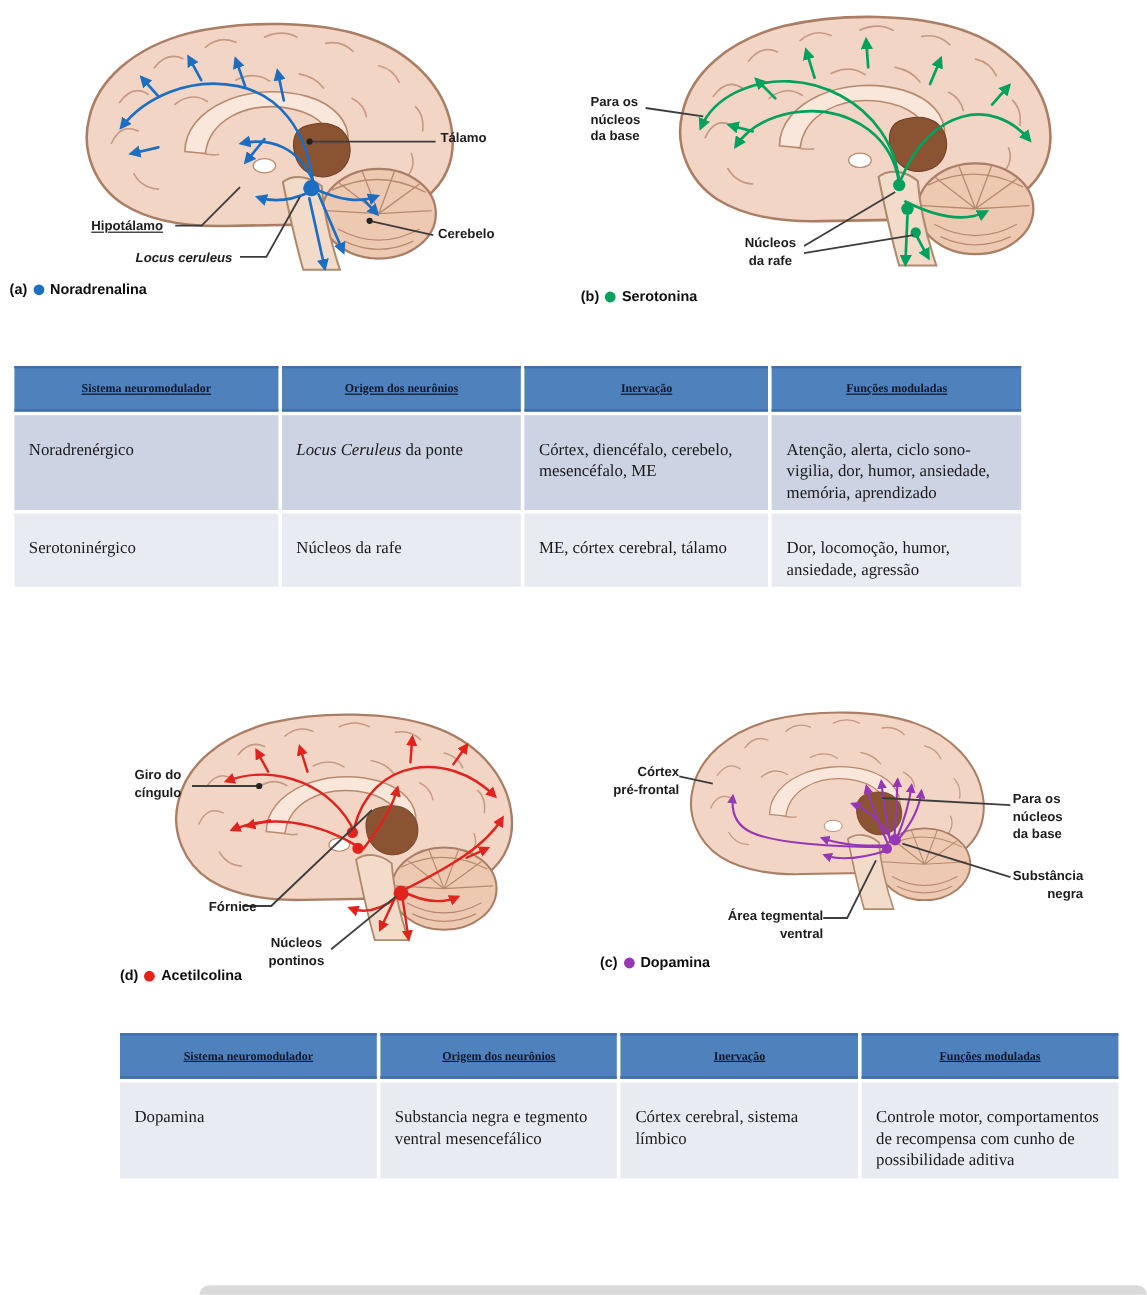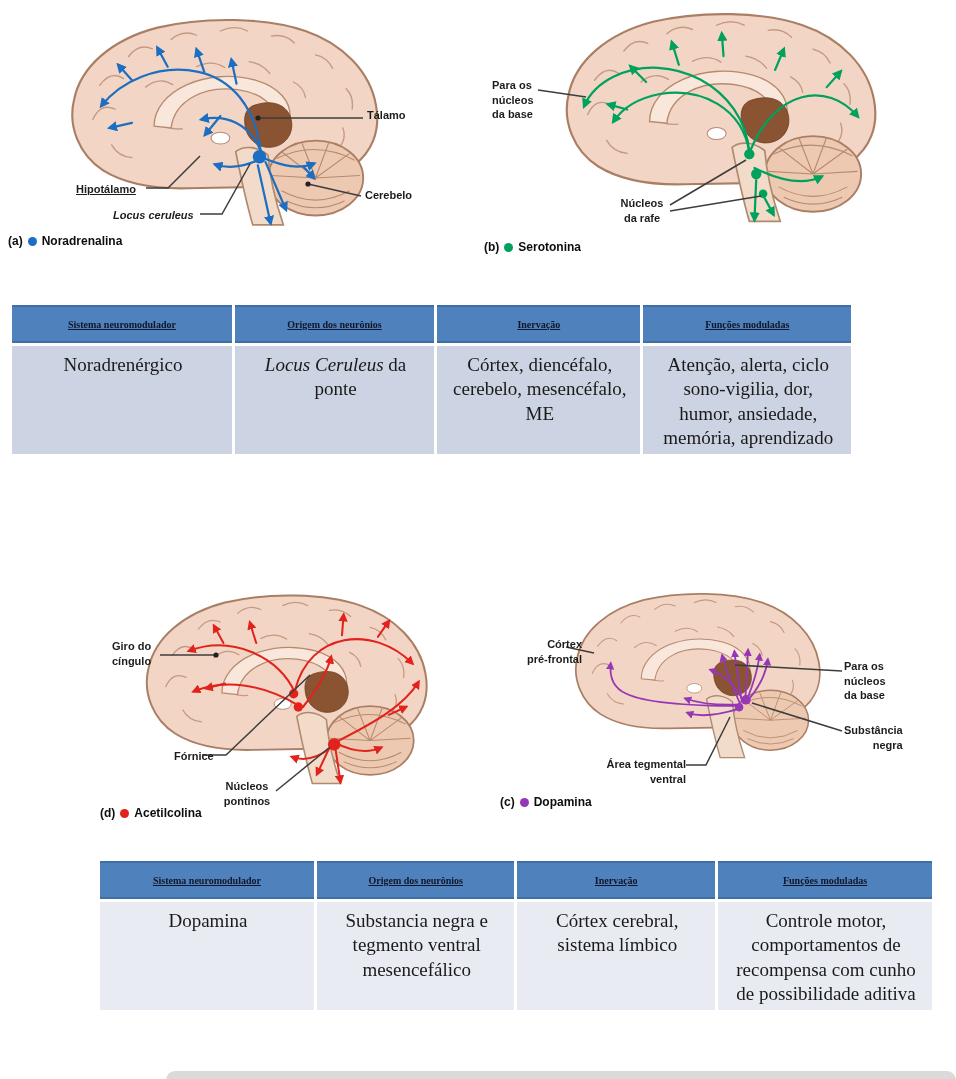--- a/index.html
+++ b/index.html
@@ -30,34 +30,34 @@
   .lb-rafe{left:133px;top:196px;width:58px;text-align:center;}
   .ca-b{left:4px;top:240px;}
   
   .fig-d{left:30px;top:575px;width:450px;height:248px;}
   .ld-giro{left:82px;top:64px;}
   .ld-fornice{left:132px;top:174px;margin-left:12px;}
   .ld-pontinos{left:186px;top:204px;width:62px;text-align:center;}
   .ca-d{left:70px;top:231px;}
   
   .fig-c{left:480px;top:575px;width:476px;height:248px;}
-  .lc-cortex{left:24px;top:62px;width:78px;text-align:right;}
+  .lc-cortex{left:8px;top:62px;width:78px;text-align:right;}
   .lc-para{left:364px;top:84px;}
   .lc-substancia{left:364px;top:148px;text-align:right;}
   .lc-area{left:118px;top:182px;width:88px;text-align:right;}
   .ca-c{left:20px;top:220px;}
 
   
   table.ntab{position:absolute;border-collapse:separate;border-spacing:3px;
              table-layout:fixed;font-family:"Liberation Serif",serif;}
   table.ntab th{background:#4f81bd;color:#0f172a;font-weight:bold;font-size:10px;
                 text-align:center;vertical-align:middle;padding:2px 4px;
                 border-top:2px solid #3f6ea9;border-bottom:2px solid #3f6ea9;text-decoration:underline;}
-  table.ntab td{font-size:19px;color:#1a1a1a;vertical-align:top;text-align:center;
-                padding:7px 10px 4px 12px;line-height:1.28;}
+  table.ntab td{font-size:14px;color:#1a1a1a;vertical-align:top;text-align:left;
+                padding:21px 10px 4px 12px;line-height:1.28;}
   table.ntab tr.r1 td{background:#ccd3e2;}
   table.ntab tr.r2 td{background:#e9ebf3;}
   table.ntab .ital{font-style:italic;}
   .tab1{left:9px;top:302px;width:845px;}
   .tab2{left:97px;top:858px;width:838px;}
 
   
   .bottom-bar{position:absolute;left:166px;top:1071px;width:790px;height:10px;
               background:#dadada;border-radius:9px 9px 0 0;}
 </style>
@@ -205,20 +205,26 @@
       <th>Sistema neuromodulador</th>
       <th>Origem dos neurônios</th>
       <th>Inervação</th>
       <th>Funções moduladas</th>
     </tr>
     <tr class="r1" style="height:72px">
       <td>Noradrenérgico</td>
       <td><span class="ital">Locus Ceruleus</span><span> da ponte</span></td>
       <td>Córtex, diencéfalo, cerebelo, mesencéfalo, ME</td>
       <td>Atenção, alerta, ciclo sono-vigilia, dor, humor, ansiedade, memória, aprendizado</td>
+    </tr>
+    <tr class="r2" style="height:50px">
+      <td>Serotoninérgico</td>
+      <td>Núcleos da rafe</td>
+      <td>ME, córtex cerebral, tálamo</td>
+      <td>Dor, locomoção, humor, ansiedade, agressão</td>
     </tr>
   </tbody>
     </table>
 
   <div class="fig fig-d">
     <svg width="450" height="248" viewBox="0 0 450 248">
         <defs>
           <marker id="ah-d" viewBox="0 0 10 10" refX="7" refY="5" markerWidth="4.6" markerHeight="4.6" orient="auto">
             <path d="M0,0 L10,5 L0,10 Z" fill="#e2221c"></path>
           </marker>

